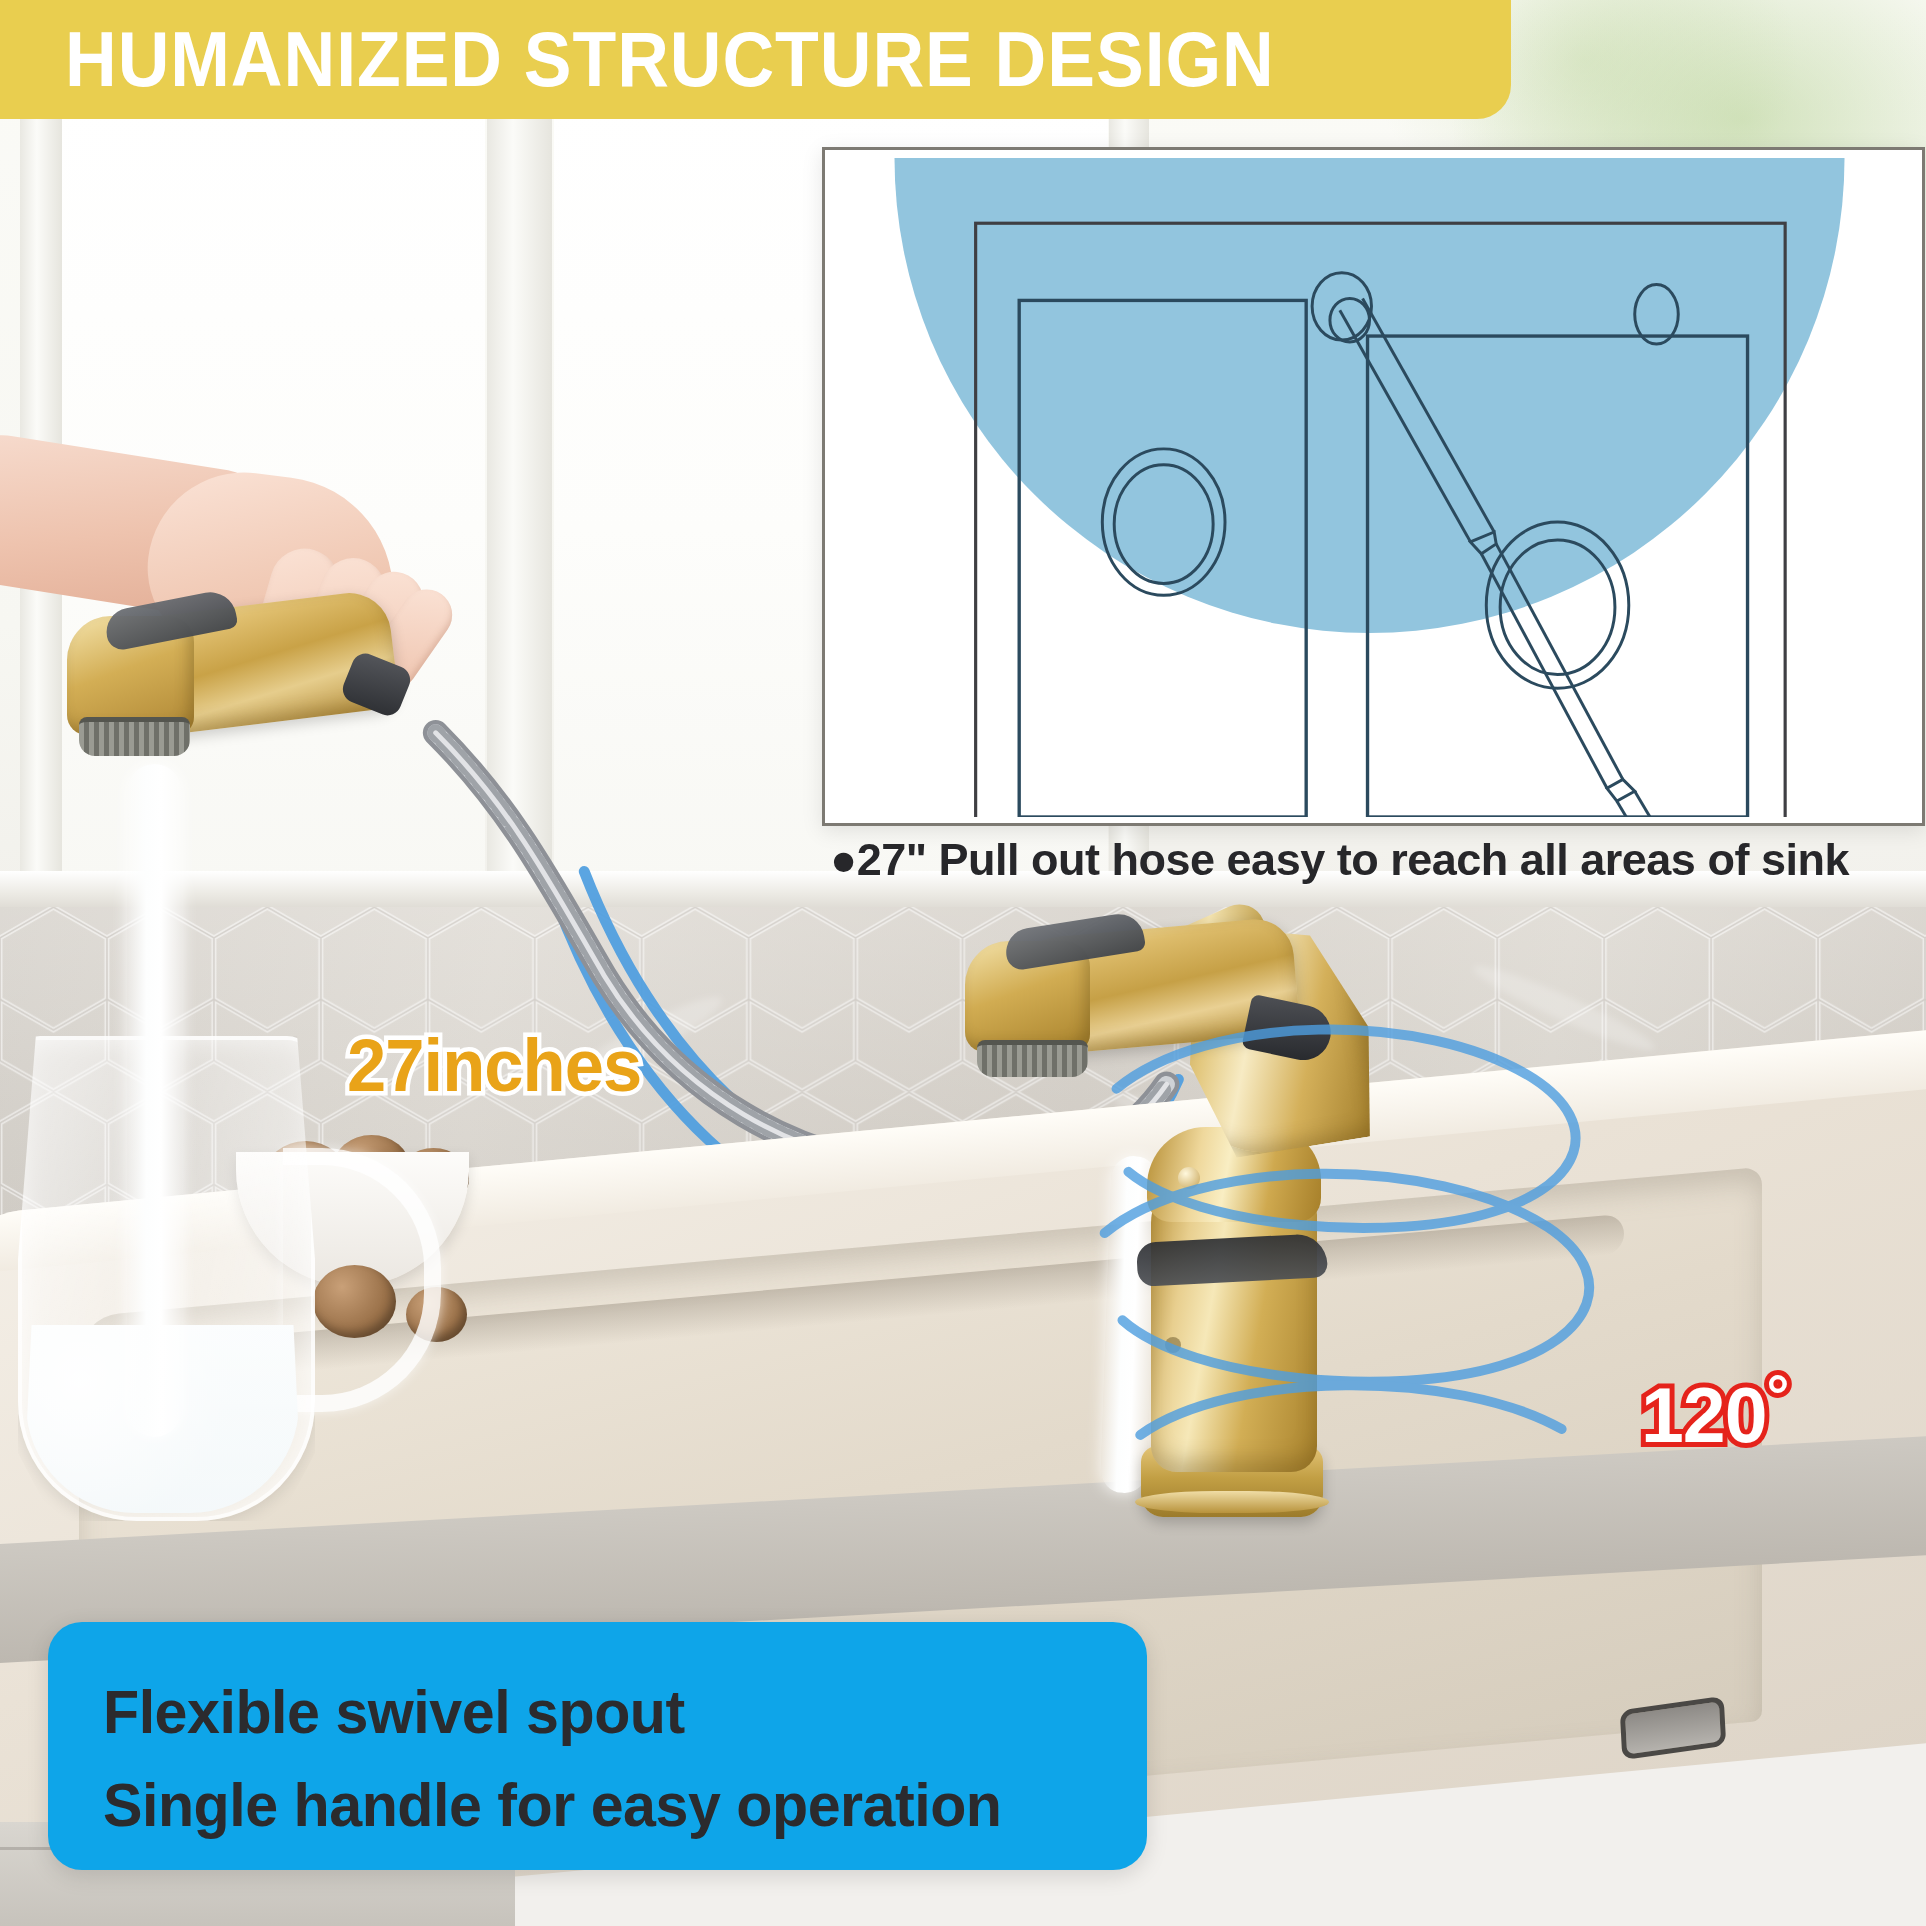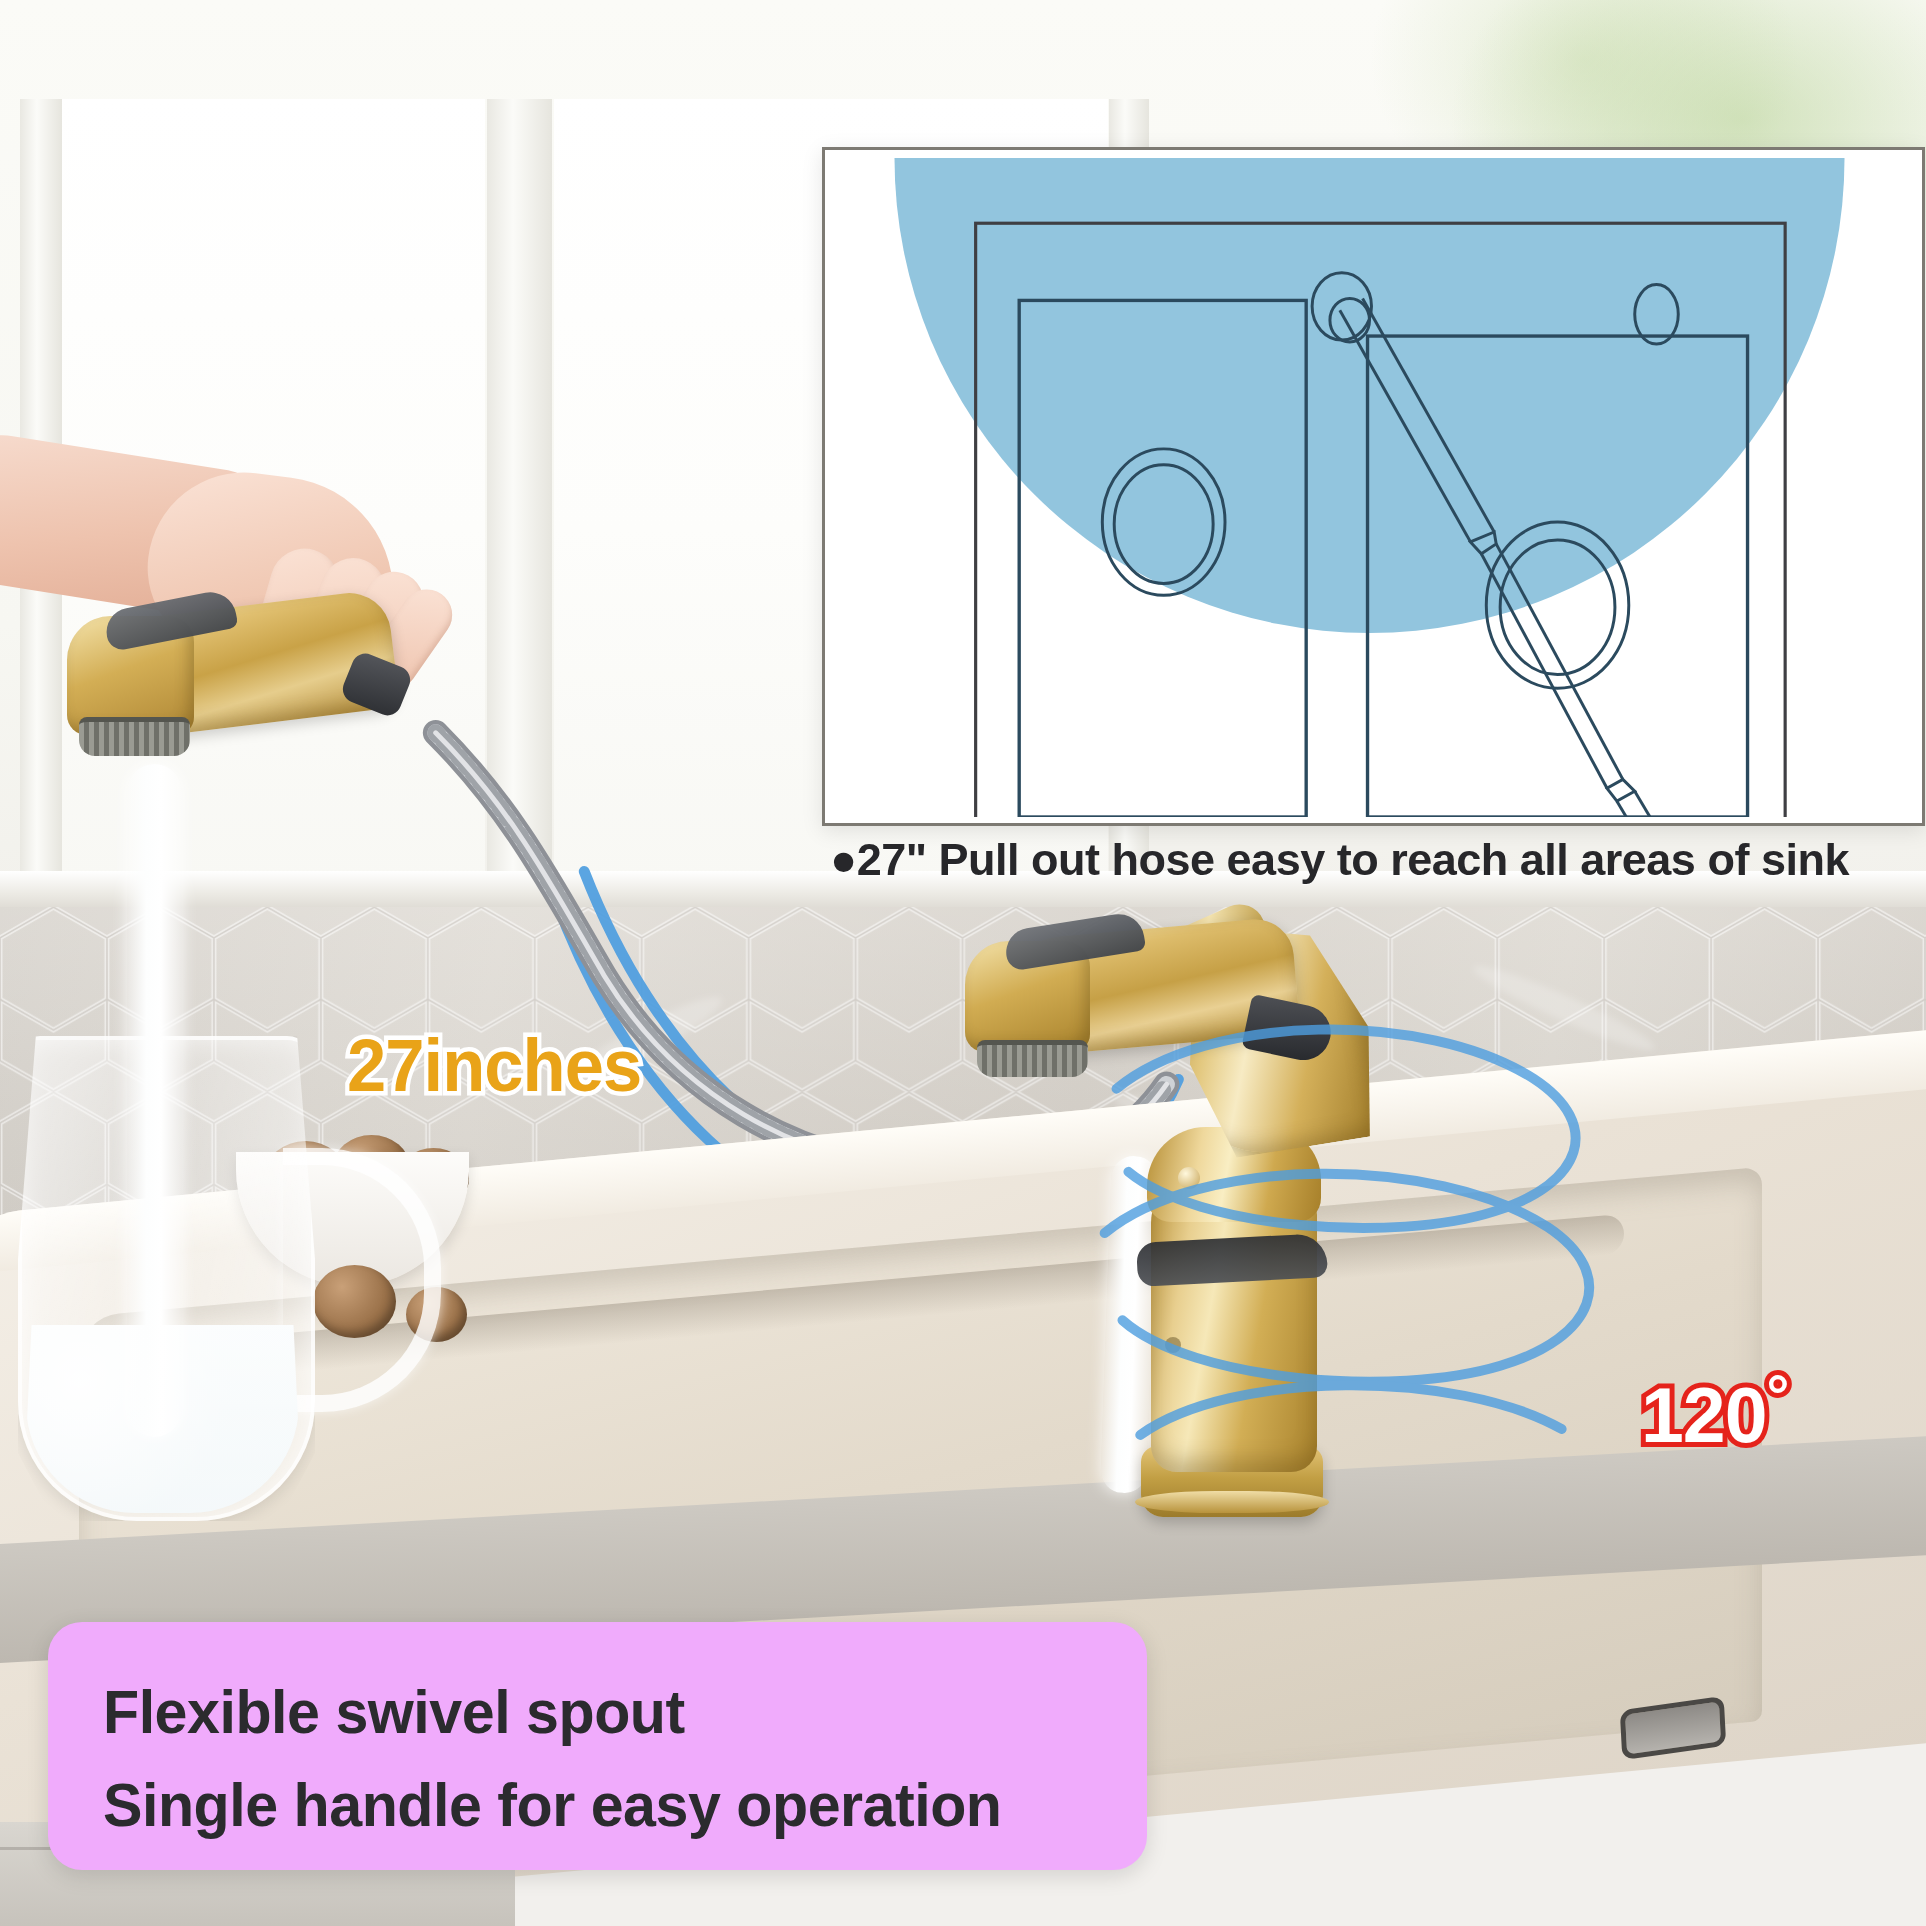--- a/index.html
+++ b/index.html
@@ -322,21 +322,21 @@
     position:absolute;left:1641px;top:1362px;
     font-size:77px;font-weight:bold;color:#ffffff;
     letter-spacing:-1px;white-space:nowrap;
     -webkit-text-stroke:10px #e5231b;paint-order:stroke fill;
   }
   .label-150 .deg{font-size:57px;vertical-align:super;}
 
   
   .callout{
     position:absolute;left:48px;top:1622px;width:1099px;height:248px;
-    background:#f0abfc;border-radius:34px;
+    background:#0ea5e9;border-radius:34px;
     box-shadow:0 6px 22px rgba(0,0,0,.13);
     padding:44px 0 0 55px;box-sizing:border-box;
   }
   .callout-line{
     font-size:61px;font-weight:bold;color:#2b2b2e;
     letter-spacing:-0.5px;line-height:1.52;white-space:nowrap;
     transform:scaleX(.97);transform-origin:left center;
   }
 </style>
 </head>
@@ -493,20 +493,23 @@
         <path d="M790,645 L800,658 L818,648 L806,636 Z"></path>
         <path d="M800,658 L838,722"></path>
         <path d="M818,648 L856,712"></path>
         <path d="M838,722 L816,748 L866,748 L856,712 Z"></path>
       </g>
     </svg>
   </div>
 
   <div class="diagram-caption">●27" Pull out hose easy to reach all areas of sink</div>
 
+  <div class="banner">
+    <div class="banner-title">HUMANIZED STRUCTURE DESIGN</div>
+  </div>
 
   <div class="label-27">27inches</div>
 
   <div class="label-150">
     <span>120</span><span class="deg">°</span>
   </div>
 
   <div class="callout">
     <div class="callout-line">Flexible swivel spout</div>
     <div class="callout-line">Single handle for easy operation</div>

